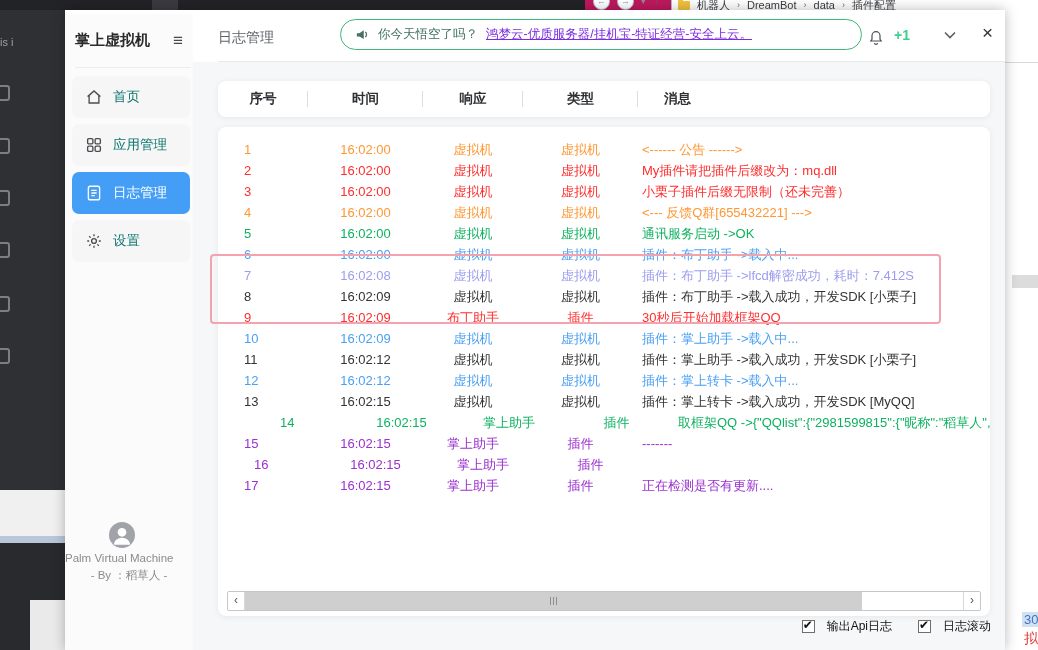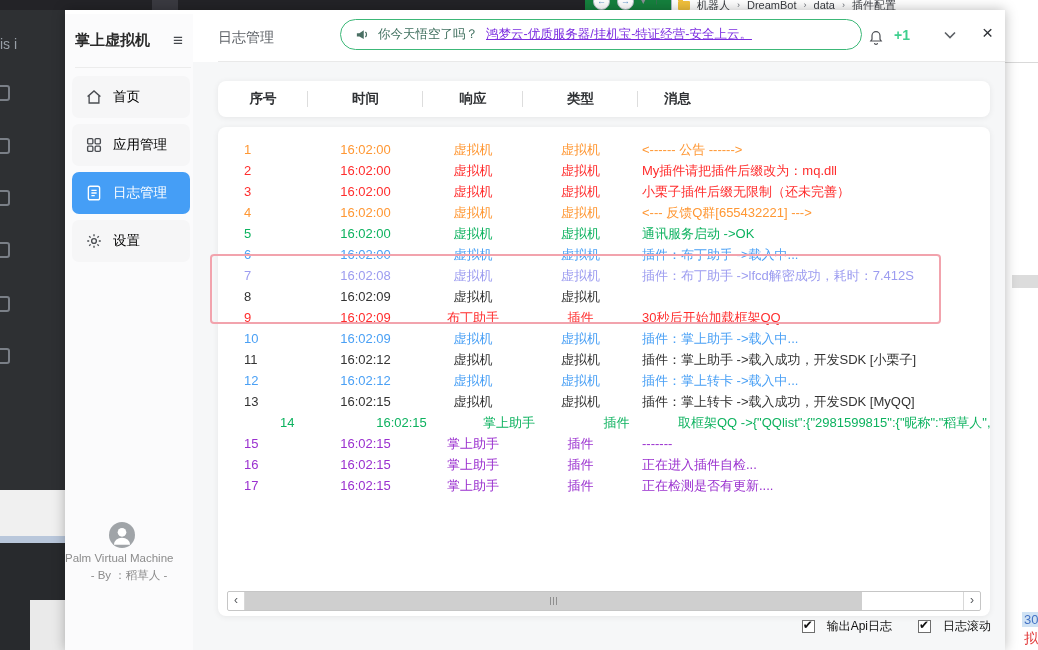--- a/index.html
+++ b/index.html
@@ -2,37 +2,37 @@
 <html><head>
 <meta charset="utf-8">
 <style>
   html,body{margin:0;padding:0;background:#fff;}
   body{width:1038px;height:650px;position:relative;overflow:hidden;
        font-family:"Liberation Sans","DejaVu Sans",sans-serif;
        -webkit-font-smoothing:antialiased;}
   
   .bg-top-strip{position:absolute;left:0;top:0;width:585px;height:10px;background:#232327;}
   .bg-top-tab{position:absolute;left:152px;top:0;width:26px;height:10px;background:#3a3a41;}
-  .bg-explorer{position:absolute;left:585px;top:0;width:453px;height:10px;background:#15803d;overflow:hidden;}
+  .bg-explorer{position:absolute;left:585px;top:0;width:453px;height:10px;background:#be185d;overflow:hidden;}
   .nav-circle{position:absolute;top:-7px;width:15px;height:15px;border:1.5px solid #b3bcc6;border-radius:50%;
               color:#6f9fd0;font-size:9px;line-height:14px;text-align:center;background:#fff;}
   .nav-circle.back{left:8px}.nav-circle.fwd{left:32px}
   .nav-circle.back::before{content:"\2190"} .nav-circle.fwd::before{content:"\2192"}
   .exp-caret{position:absolute;left:56px;top:-4px;color:#8a8f96;font-size:9px;}
   .exp-caret::before{content:"\25BE"}
   .exp-up{position:absolute;left:69px;top:-6px;color:#5a6068;font-size:11px;}
   .exp-up::before{content:"\2191"}
   .exp-address{position:absolute;left:86px;top:-7px;right:0;height:22px;background:#fff;
                border:1px solid #b3bdc9;display:flex;align-items:center;gap:7px;padding:0 6px;overflow:hidden;}
   .folder-glyph{width:12px;height:9px;background:#f2c13c;border-radius:1px;position:relative;flex:0 0 auto;}
   .folder-glyph::before{content:"";position:absolute;left:0;top:-2px;width:5px;height:2px;background:#f2c13c;border-radius:1px 1px 0 0;}
   .crumbs{display:flex;align-items:center;gap:7px;font-size:11px;color:#3a3d42;white-space:nowrap;}
   .crumb-sep{color:#6a6f76;font-size:9px;}
   .bg-left{position:absolute;left:0;top:10px;width:65px;height:640px;background:#2e3033;overflow:hidden;}
-  .bg-left-text{position:absolute;left:0;top:26px;color:#99a0a8;font-size:14px;}
+  .bg-left-text{position:absolute;left:0;top:26px;color:#99a0a8;font-size:11px;}
   .edge-frag{position:absolute;left:-6px;width:12px;height:12px;border:2px solid #8d949c;border-radius:3px;opacity:.8;}
   .bg-left-light{position:absolute;left:0;top:480px;width:65px;height:46px;background:#f0f0f0;}
   .bg-left-blue{position:absolute;left:0;top:526px;width:65px;height:7px;background:#b9c7db;}
   .bg-left-dark2{position:absolute;left:0;top:533px;width:65px;height:107px;background:#282a2d;}
   .bg-left-corner{position:absolute;left:30px;top:590px;width:35px;height:50px;background:#eaeaea;}
   .bg-right{position:absolute;left:1005px;top:0;width:33px;height:650px;background:#fff;}
   .bg-right-line{position:absolute;left:0;top:62px;width:33px;height:1px;background:#d9d9d9;}
   .bg-right-block{position:absolute;left:7px;top:275px;width:26px;height:13px;background:#dcdcdc;}
   .bg-right-num{position:absolute;left:17px;top:612px;font-size:13px;color:#4472c4;background:#cfe2f4;padding:0 2px;white-space:nowrap;}
   .bg-right-char{position:absolute;left:19px;top:630px;font-size:14px;color:#e23c3c;white-space:nowrap;}
@@ -46,21 +46,21 @@
   .hamburger{color:#45484d;font-size:17px;cursor:pointer;line-height:1;}
   .hamburger::before{content:"\2261";}
   .side-divider{height:1px;background:#ececec;margin:0 2px 8px 10px;}
   .nav-item{height:42px;margin:0 3px 6px 7px;border-radius:7px;background:#f6f6f7;
             display:flex;align-items:center;padding-left:13px;gap:10px;cursor:pointer;}
   .nav-item.active{background:#459ef6;}
   .nav-item.active .nav-label{color:#fff;}
   .nav-item.active .nav-icon{color:#fff;}
   .nav-icon{width:18px;height:18px;color:#4a4d52;flex:0 0 auto;}
   .nav-icon svg{width:18px;height:18px;display:block;}
-  .nav-label{font-size:13.5px;color:#000000;}
+  .nav-label{font-size:13.5px;color:#0f766e;}
   .side-footer{position:absolute;left:0;bottom:0;width:100%;}
   .avatar{position:absolute;left:44px;top:-132px;width:26px;height:26px;border-radius:50%;background:#a0a4a8;overflow:hidden;}
   .avatar svg{width:26px;height:26px;display:block;}
   .sf-name{position:absolute;top:-102px;width:100%;text-align:left;font-size:11.5px;color:#8c8c8c;white-space:nowrap;}
   .sf-by{position:absolute;top:-86px;width:100%;text-align:center;font-size:11.5px;color:#8c8c8c;}
   
   .main{position:absolute;left:128px;top:0;right:0;bottom:0;background:#fff;}
   .page-title{position:absolute;left:25px;top:19px;font-size:14px;color:#5f6368;}
   .banner{position:absolute;left:147px;top:9px;width:522px;height:31px;border:1px solid #3cb878;border-radius:16px;
           display:flex;align-items:center;padding:0 14px;gap:8px;box-sizing:border-box;background:#fff;}
@@ -321,20 +321,21 @@
             <span class="cell cell-time">16:02:08</span>
             <span class="cell cell-responder">虚拟机</span>
             <span class="cell cell-type">虚拟机</span>
             <span class="cell cell-message">插件：布丁助手 -&gt;lfcd解密成功，耗时：7.412S</span>
           </div>
           <div class="log-row" style="color: rgb(51, 51, 51);">
             <span class="cell cell-no">8</span>
             <span class="cell cell-time">16:02:09</span>
             <span class="cell cell-responder">虚拟机</span>
             <span class="cell cell-type">虚拟机</span>
+            <span class="cell cell-message">插件：布丁助手 -&gt;载入成功，开发SDK [小栗子]</span>
           </div>
           <div class="log-row" style="color: rgb(255, 45, 45);">
             <span class="cell cell-no">9</span>
             <span class="cell cell-time">16:02:09</span>
             <span class="cell cell-responder">布丁助手</span>
             <span class="cell cell-type">插件</span>
             <span class="cell cell-message">30秒后开始加载框架QQ</span>
           </div>
           <div class="log-row" style="color: rgb(74, 160, 245);">
             <span class="cell cell-no">10</span>
@@ -371,26 +372,25 @@
             <span class="cell cell-type">插件</span>
             <span class="cell cell-message">取框架QQ -&gt;{"QQlist":{"2981599815":{"昵称":"稻草人","登录状</span>
           </div>
           <div class="log-row" style="color: rgb(154, 48, 207);">
             <span class="cell cell-no">15</span>
             <span class="cell cell-time">16:02:15</span>
             <span class="cell cell-responder">掌上助手</span>
             <span class="cell cell-type">插件</span>
             <span class="cell cell-message">-------</span>
           </div>
-          <div class="log-row" style="color: rgb(154, 48, 207);">
+          <div class="log-row" style="color: rgb(154, 48, 207); padding-left: 10px;">
             <span class="cell cell-no">16</span>
             <span class="cell cell-time">16:02:15</span>
             <span class="cell cell-responder">掌上助手</span>
             <span class="cell cell-type">插件</span>
-            <span class="cell cell-message">正在进入插件自检...</span>
           </div>
           <div class="log-row" style="color: rgb(154, 48, 207);">
             <span class="cell cell-no">17</span>
             <span class="cell cell-time">16:02:15</span>
             <span class="cell cell-responder">掌上助手</span>
             <span class="cell cell-type">插件</span>
             <span class="cell cell-message">正在检测是否有更新....</span>
           </div>
         </div>
       <div class="hscroll">

